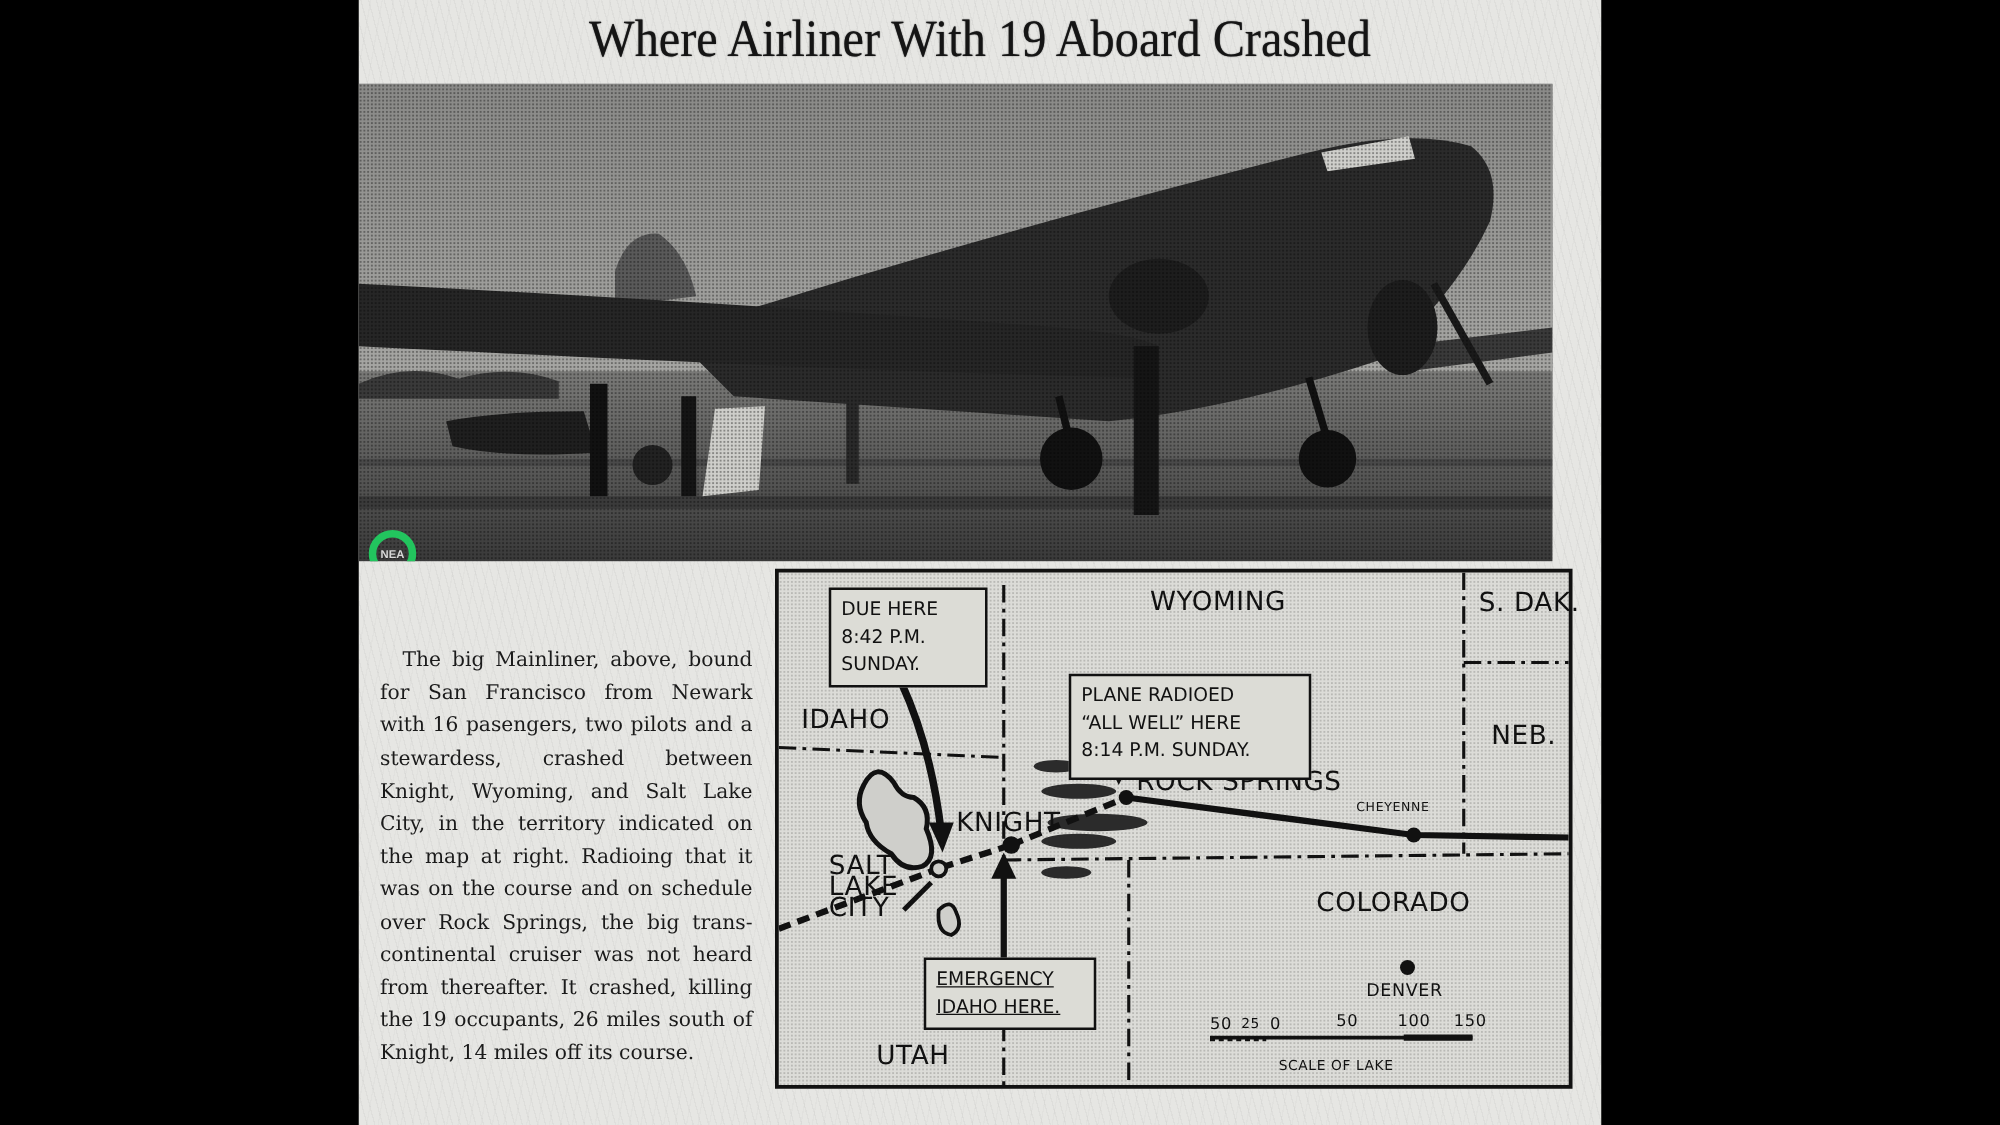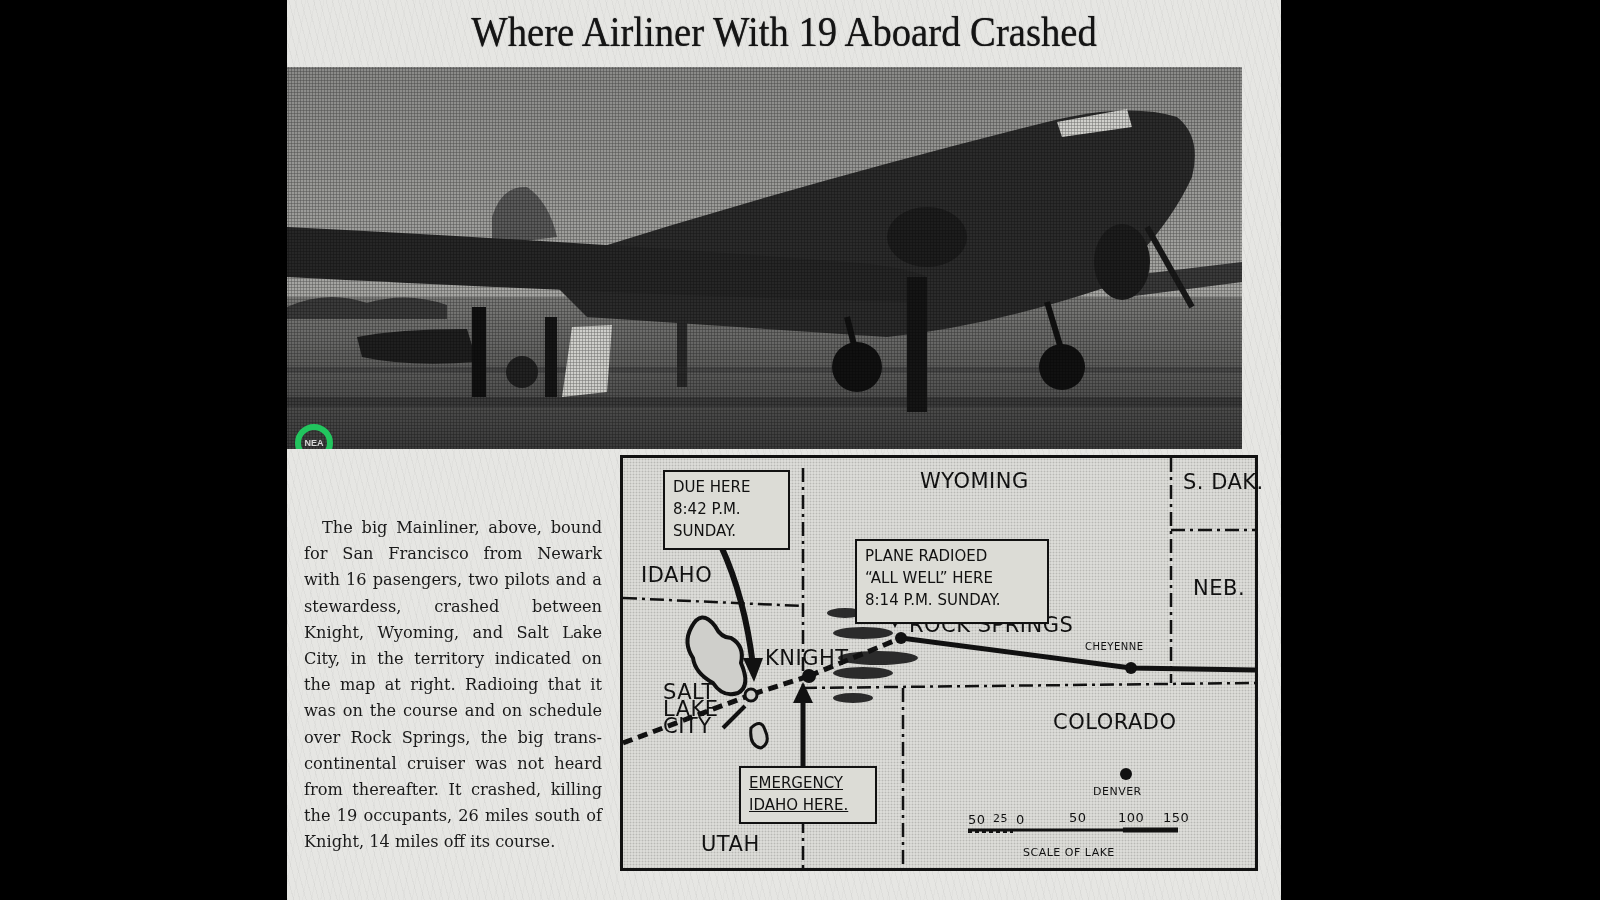--- a/index.html
+++ b/index.html
@@ -181,21 +181,21 @@
     <div class="lbl" style="left:570px;top:120px;">NEB.</div>
 
     <div class="lbl" style="left:40px;top:226px;line-height:17px;">
       <div>SALT</div>
       <div>LAKE</div>
       <div>CITY</div>
     </div>
     <div class="lbl" style="left:142px;top:190px;">KNIGHT</div>
     <div class="lbl" style="left:286px;top:157px;">ROCK SPRINGS</div>
     <div class="lbl" style="left:462px;top:184px;font-size:10px;">CHEYENNE</div>
-    <div class="lbl" style="left:470px;top:328px;font-size:11px;">DENVER</div>
+    <div class="lbl" style="left:470px;top:328px;font-size:14px;">DENVER</div>
 
     <div class="callout" style="left:40px;top:12px;width:127px;height:80px;">
       <span>DUE HERE</span>
       <span>8:42 P.M.</span>
       <span>SUNDAY.</span>
     </div>
     <div class="callout" style="left:232px;top:33px;width:194px;height:85px;margin-top:48px;">
       <span>PLANE RADIOED</span>
       <span>“ALL WELL” HERE</span>
       <span>8:14 P.M. SUNDAY.</span>

